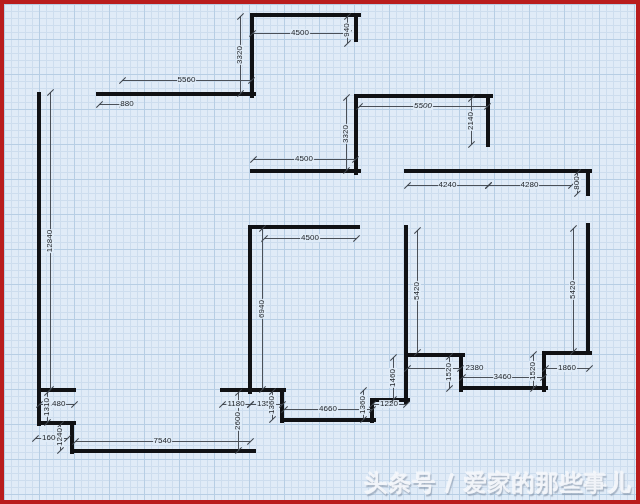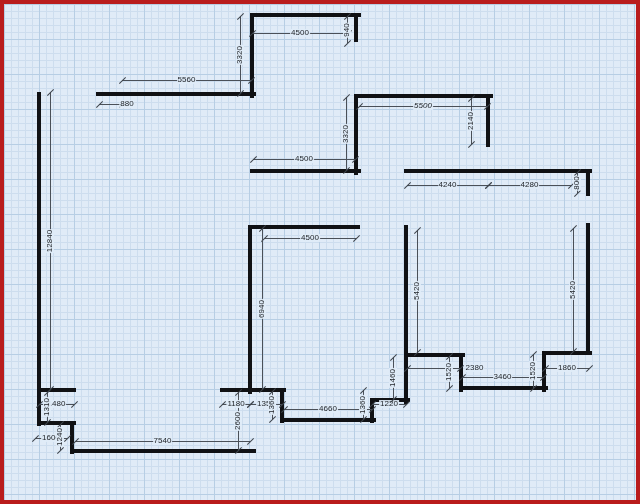--- a/index.html
+++ b/index.html
@@ -197,13 +197,14 @@
       <span class="dimlabel" style="left: 502.5px; top: 377px;">3460</span>
       <div class="dimline" style="left: 533px; top: 354px; width: 1px; height: 34px;"></div>
       <div class="tick" style="left: 533px; top: 350px;"></div>
       <div class="tick" style="left: 533px; top: 384px;"></div>
       <span class="dimlabel v" style="left: 533px; top: 371px;">1520</span>
       <div class="dimline" style="left: 545px; top: 368px; width: 44px; height: 1px;"></div>
       <div class="tick" style="left: 545px; top: 364px;"></div>
       <div class="tick" style="left: 589px; top: 364px;"></div>
       <span class="dimlabel" style="left: 567px; top: 368px;">1860</span>
     </div>
+  <div id="watermark">头条号 / 爱家的那些事儿</div>
 </div>
 
 </body></html>

